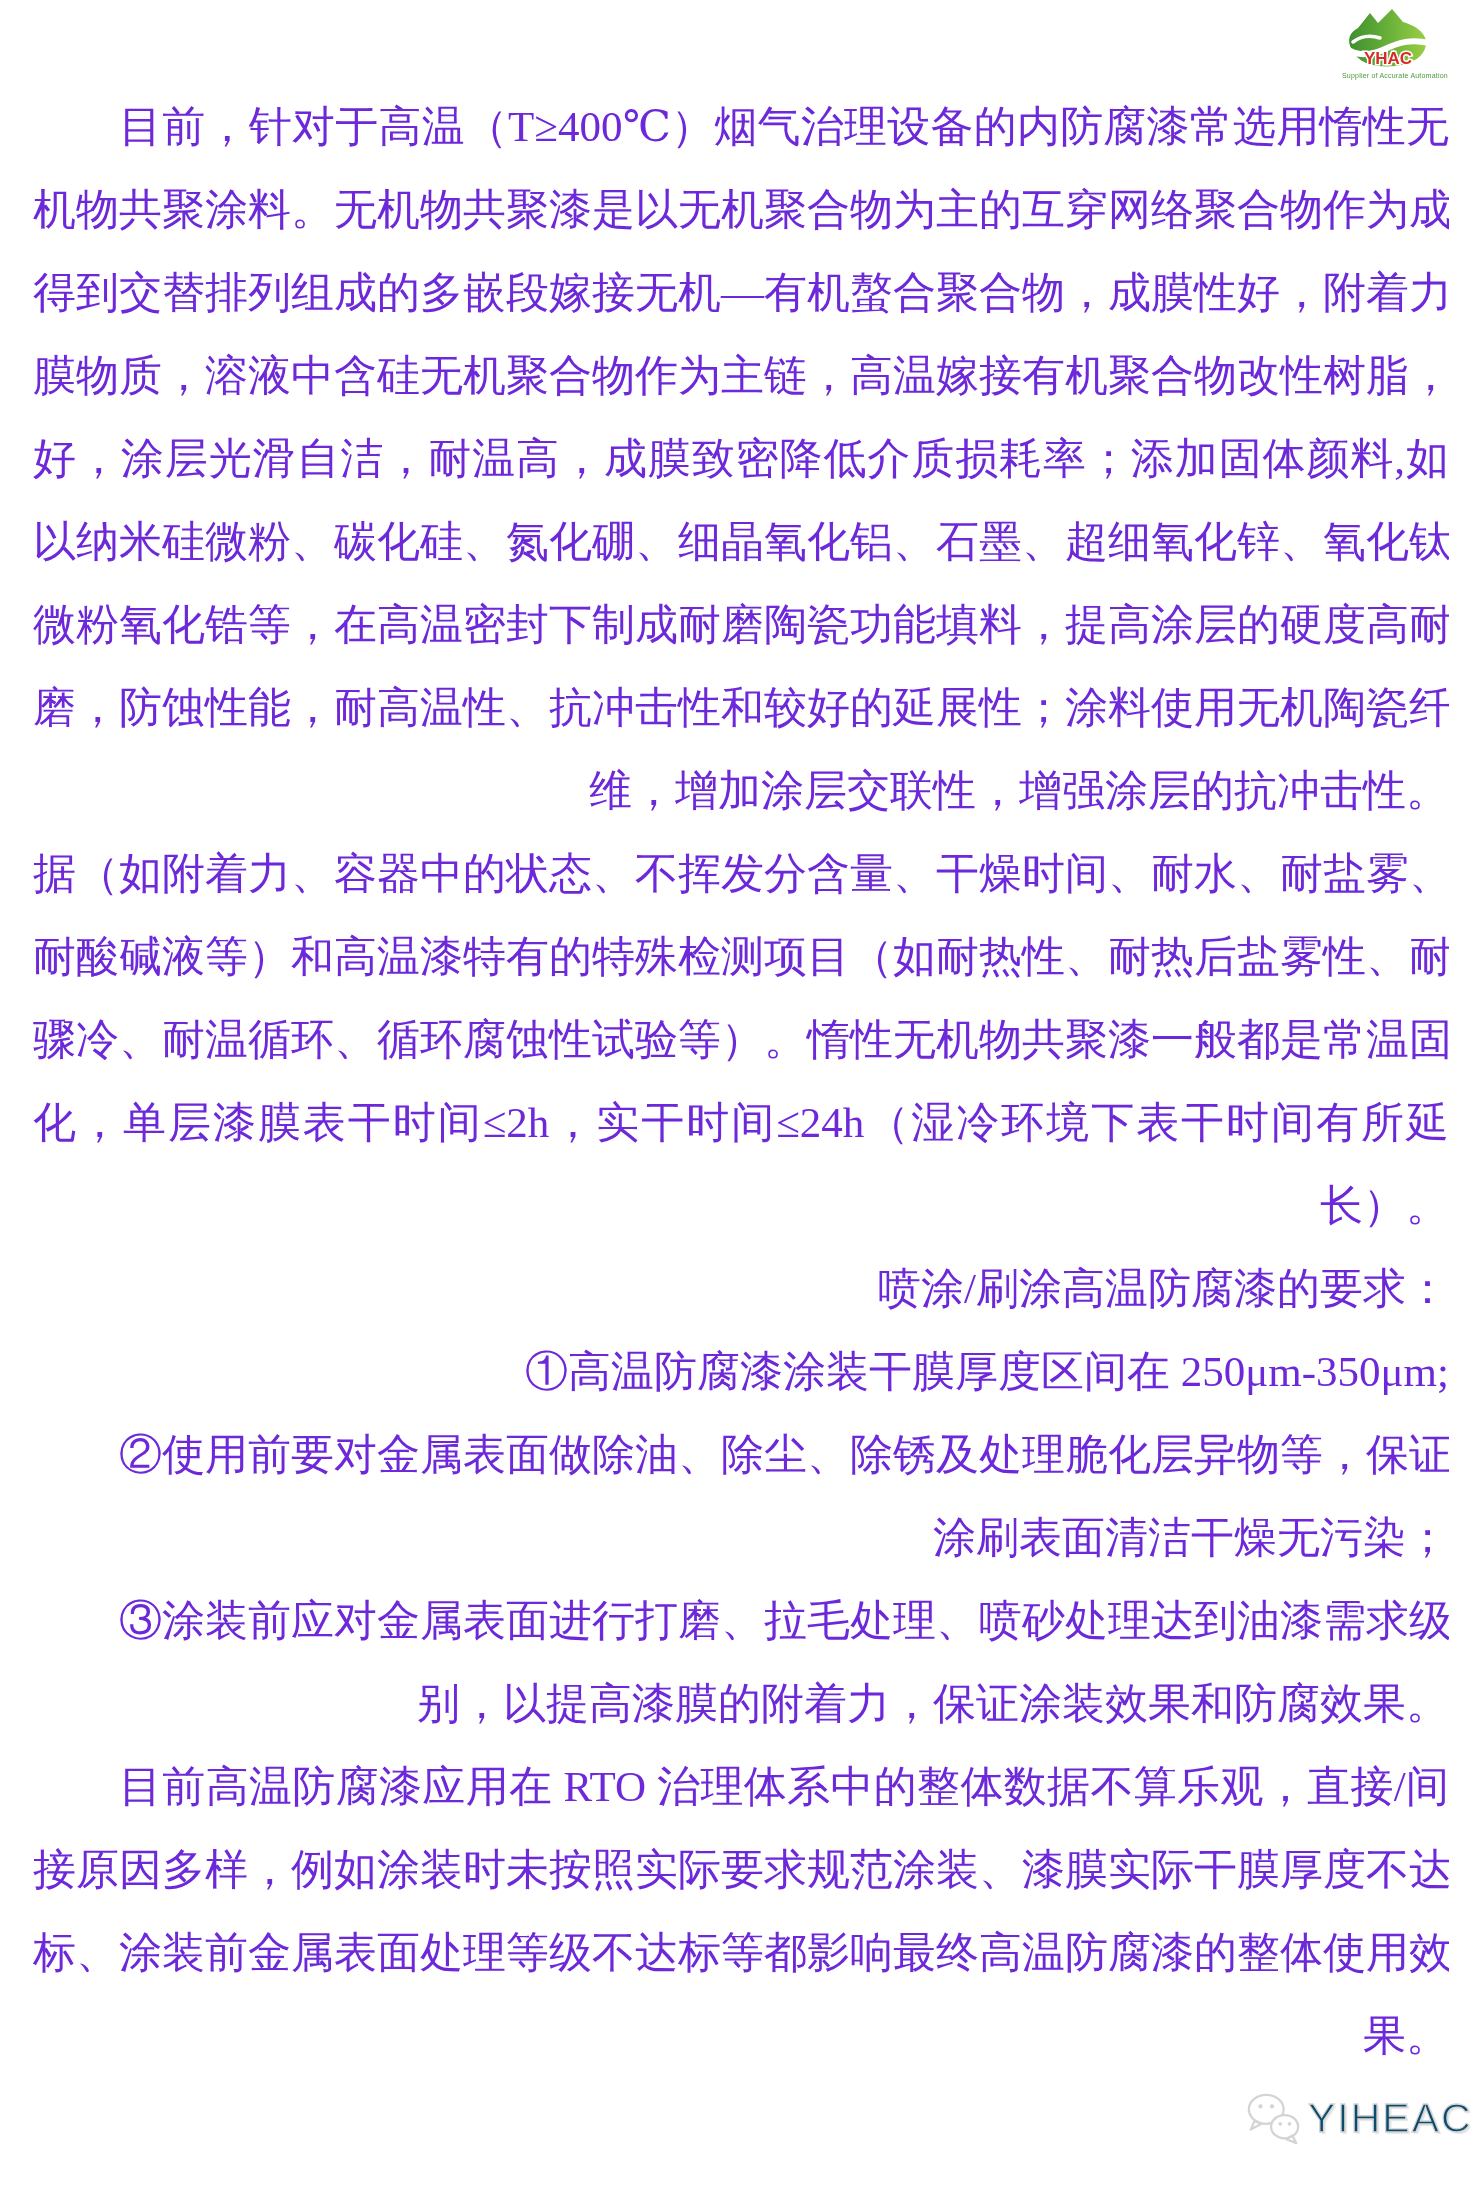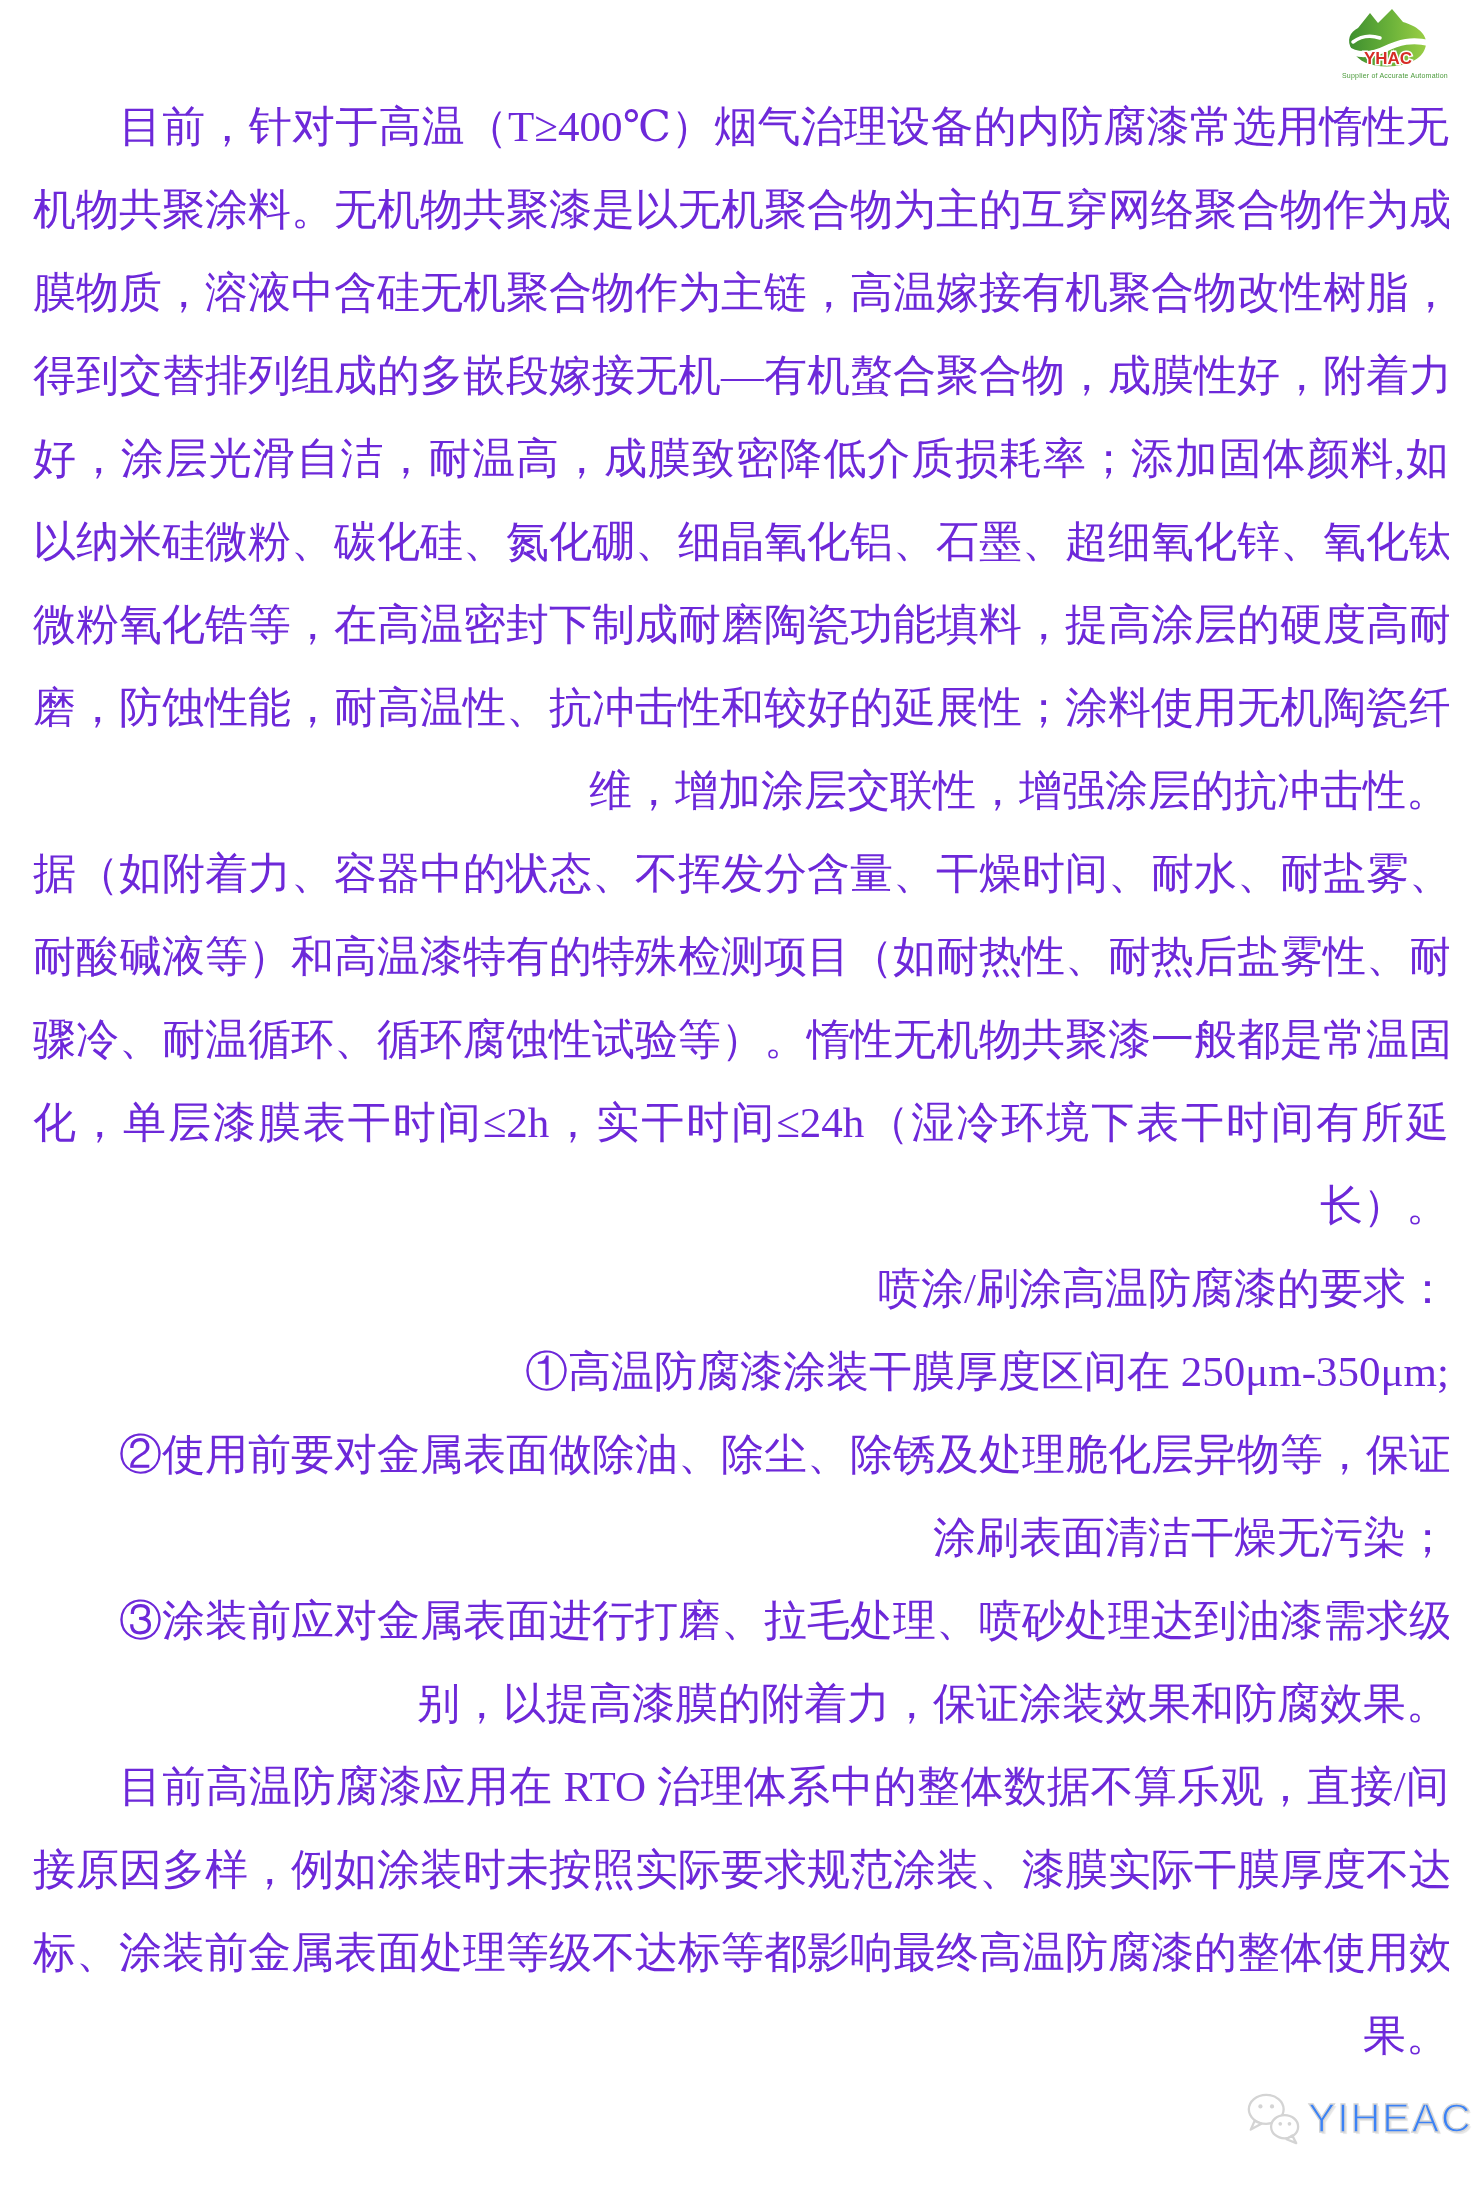--- a/index.html
+++ b/index.html
@@ -47,21 +47,21 @@
 
   
   .wm{
     position:absolute;left:1244px;top:2090px;
     display:flex;align-items:center;gap:6px;
   }
   .wm-text{
     font-family:"Liberation Sans","DejaVu Sans",sans-serif;
     font-size:41px;
     letter-spacing:2px;
-    color:#3b82f6;
+    color:#0c4a6e;
     -webkit-text-stroke:1.3px #d4d4d4;
     text-shadow:2px 2px 1px #e6e6e6;
   }
 </style>
 </head>
 <body>
 
 <div class="page">
 
   <div class="logo">
@@ -77,22 +77,22 @@
       <path d="M4,42 C14,51 31,49 43,43 C57,36 70,33 87,37" fill="none" stroke="#ffffff" stroke-width="6" stroke-linecap="round"></path>
       <path d="M11,36 C19,30 29,29 38,32" fill="none" stroke="#ffffff" stroke-width="3.5" stroke-linecap="round"></path>
       <text x="46" y="58" text-anchor="middle" font-family="Liberation Sans, sans-serif" font-size="17" font-weight="bold" fill="#d62d26" stroke="#ffffff" stroke-width="3" paint-order="stroke">YHAC</text>
     </svg>
     <div class="tagline">Supplier of Accurate Automation</div>
   </div>
 
   <div class="doc">
       <div class="line just ind">目前，针对于高温（T≥400℃）烟气治理设备的内防腐漆常选用惰性无</div>
       <div class="line just">机物共聚涂料。无机物共聚漆是以无机聚合物为主的互穿网络聚合物作为成</div>
+      <div class="line just">得到交替排列组成的多嵌段嫁接无机—有机螯合聚合物，成膜性好，附着力</div>
       <div class="line just">膜物质，溶液中含硅无机聚合物作为主链，高温嫁接有机聚合物改性树脂，</div>
-      <div class="line just">得到交替排列组成的多嵌段嫁接无机—有机螯合聚合物，成膜性好，附着力</div>
       <div class="line just">好，涂层光滑自洁，耐温高，成膜致密降低介质损耗率；添加固体颜料,如</div>
       <div class="line just">以纳米硅微粉、碳化硅、氮化硼、细晶氧化铝、石墨、超细氧化锌、氧化钛、</div>
       <div class="line just">微粉氧化锆等，在高温密封下制成耐磨陶瓷功能填料，提高涂层的硬度高耐</div>
       <div class="line just">磨，防蚀性能，耐高温性、抗冲击性和较好的延展性；涂料使用无机陶瓷纤</div>
       <div class="line">维，增加涂层交联性，增强涂层的抗冲击性。</div>
       <div class="line just">据（如附着力、容器中的状态、不挥发分含量、干燥时间、耐水、耐盐雾、</div>
       <div class="line just">耐酸碱液等）和高温漆特有的特殊检测项目（如耐热性、耐热后盐雾性、耐</div>
       <div class="line just">骤冷、耐温循环、循环腐蚀性试验等）。惰性无机物共聚漆一般都是常温固</div>
       <div class="line just">化，单层漆膜表干时间≤2h，实干时间≤24h（湿冷环境下表干时间有所延</div>
       <div class="line">长）。</div>

